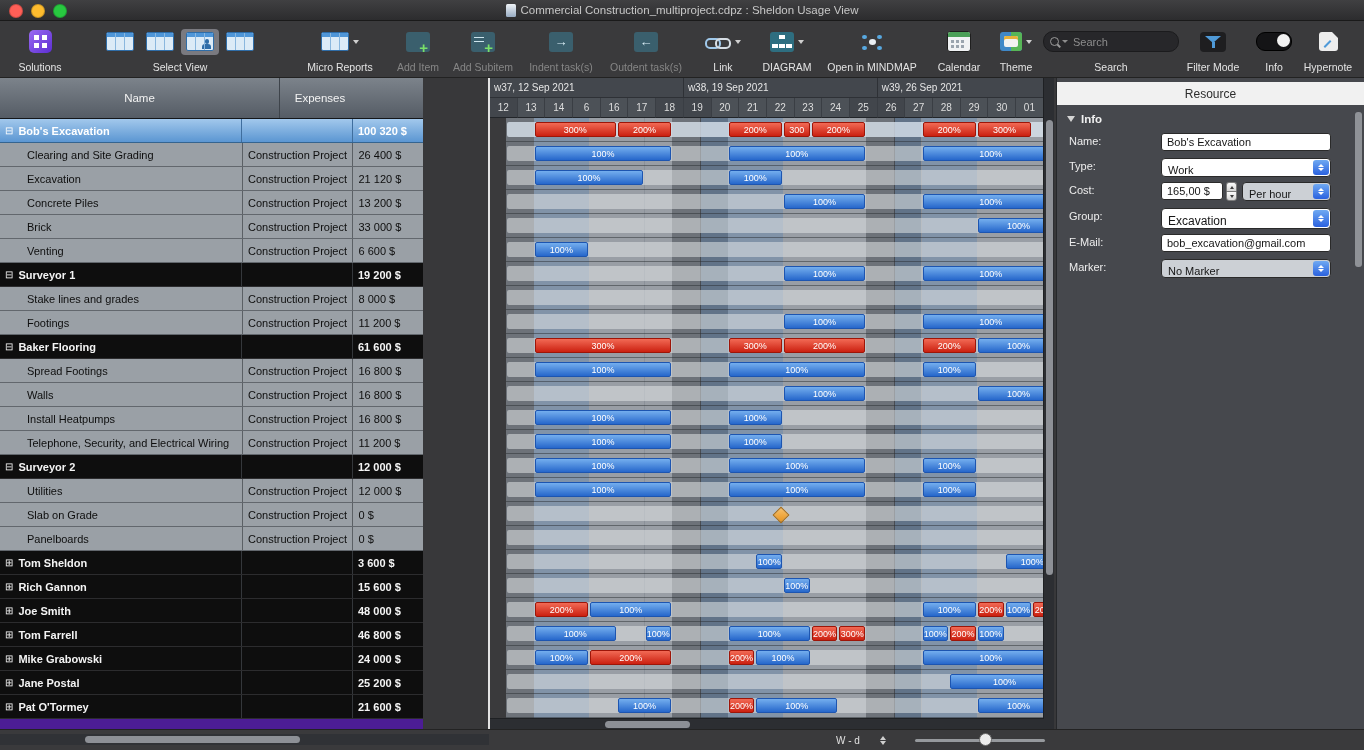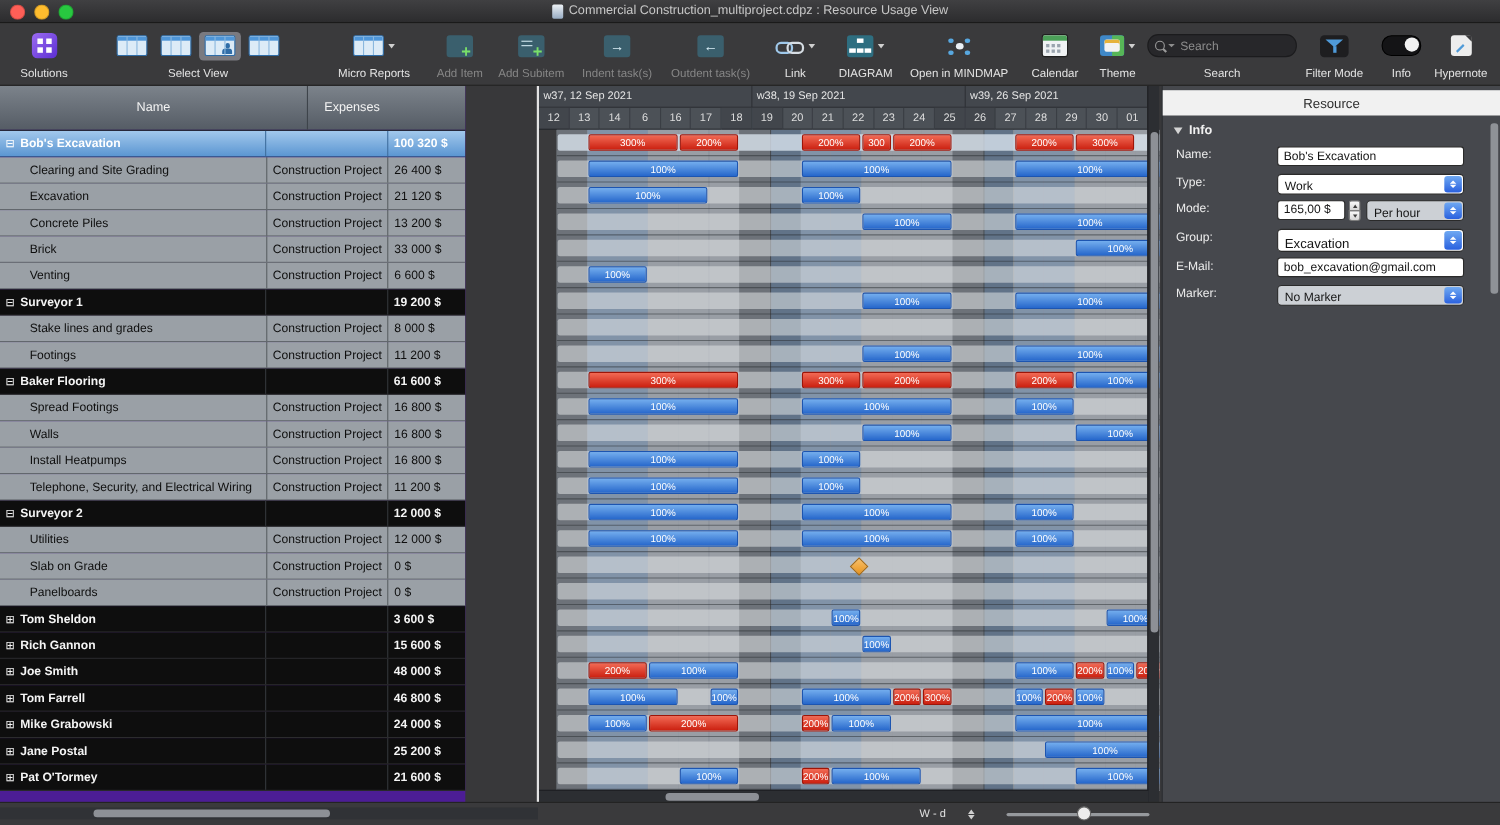--- a/index.html
+++ b/index.html
@@ -182,21 +182,21 @@
 <body>
 
 <div class="titlebar">
   <div class="lights">
     <span class="light l-red"></span>
     <span class="light l-yel"></span>
     <span class="light l-grn"></span>
   </div>
   <div class="wtitle">
     <span class="doc"></span>
-    <span>Commercial Construction_multiproject.cdpz : Resource Usage View</span>
+    <span>Commercial Construction_multiproject.cdpz : Sheldon Usage View</span>
   </div>
 </div>
 
 <div class="toolbar">
   <div class="tb" style="left:8px;width:64px">
     <span class="ico">
         <span class="ic-solutions"></span>
       </span>
     <span class="lbl">Solutions</span>
   </div>
@@ -729,21 +729,21 @@
 
   <span class="ilbl" style="top:82px">Type:</span>
   <div class="pop" style="left:104px;top:80px;width:170px">
     <span>Work</span>
     <span class="pop-btn">
         <i class="u"></i>
         <i class="d"></i>
       </span>
   </div>
 
-  <span class="ilbl" style="top:106px">Mode:</span>
+  <span class="ilbl" style="top:106px">Cost:</span>
   <input class="fld" style="left: 104px; top: 104px; width: 62px;" value="165,00 $">
   <span class="stepper" style="left:169px;top:104px">
     <b>
         <i class="u"></i>
       </b>
       <b>
         <i class="d"></i>
       </b>
   </span>
   <div class="pop gray" style="left:185px;top:104px;width:89px">

